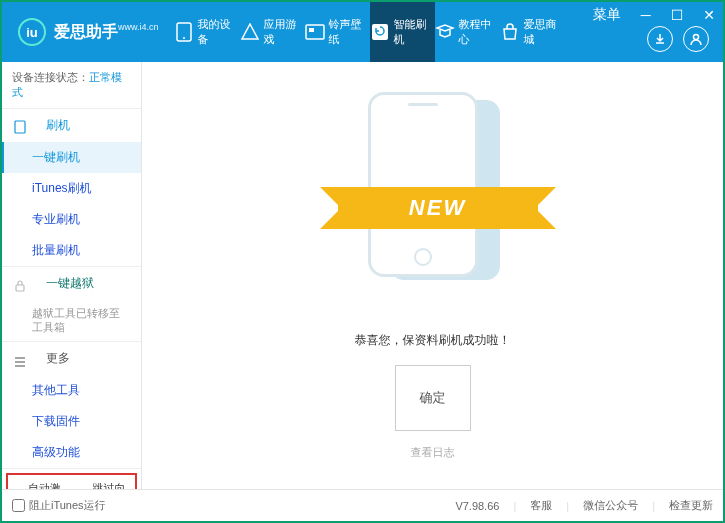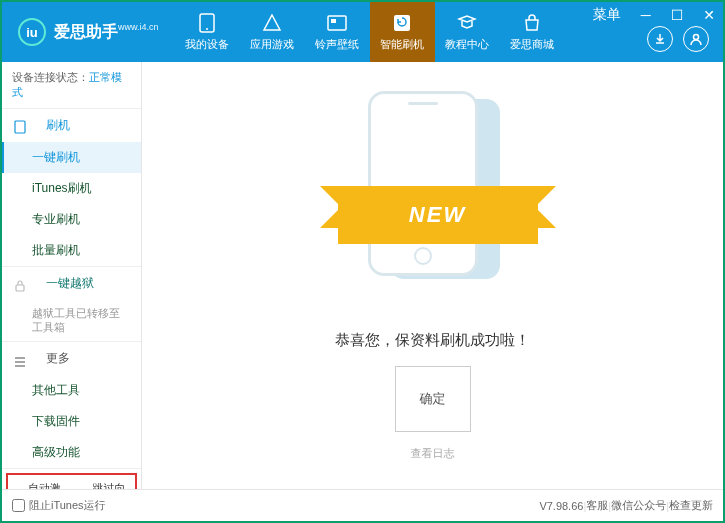--- a/index.html
+++ b/index.html
@@ -5,57 +5,57 @@
 *{margin:0;padding:0;box-sizing:border-box;font-family:"Microsoft YaHei",Arial,sans-serif}
 body{background:#fff;overflow:hidden}
 .app{width:725px;height:523px;border:2px solid #0a9e6e;display:flex;flex-direction:column}
 .titlebar{background:#1296db;height:60px;display:flex;align-items:center;color:#fff;position:relative}
 .logo-area{display:flex;align-items:center;padding:0 16px;gap:8px}
 .logo-circle{width:28px;height:28px;border:2px solid #5eead4;border-radius:50%;display:flex;align-items:center;justify-content:center;font-weight:bold;font-size:13px}
 .logo-text{display:flex;flex-direction:row;line-height:1.1}
 .logo-title{font-size:16px;font-weight:bold}
 .logo-url{font-size:9px;opacity:.9}
 .nav{display:flex;flex:1;height:100%}
-.nav-item{width:65px;display:flex;flex-direction:column;align-items:center;justify-content:center;gap:4px;font-size:11px;cursor:pointer}
-.nav-item.active{background:#a16207}
+.nav-item{width:65px;display:flex;flex-direction:row;align-items:center;justify-content:center;gap:4px;font-size:11px;cursor:pointer}
+.nav-item.active{background:#0c4a6e}
 .nav-icon{width:20px;height:20px;display:flex;align-items:center;justify-content:center}
 .win-controls{position:absolute;top:4px;right:6px;display:flex;gap:16px;font-size:14px;align-items:center}
 .win-btn{cursor:pointer;padding:0 2px}
 .right-icons{position:absolute;right:14px;bottom:10px;display:flex;gap:10px}
 .circ-btn{width:26px;height:26px;border:1.5px solid #fff;border-radius:50%;display:flex;align-items:center;justify-content:center;cursor:pointer}
 .body{flex:1;display:flex;min-height:0}
 .sidebar{width:140px;border-right:1px solid #e5e5e5;display:flex;flex-direction:column;font-size:12px;overflow:hidden}
 .conn-status{padding:8px 10px;color:#666;font-size:11px;border-bottom:1px solid #eee}
 .conn-status .val{color:#1296db}
 .side-section{border-bottom:1px solid #eee}
 .side-head{padding:8px 12px;display:flex;align-items:flex-end;gap:20px;color:#555}
 .side-head.blue{color:#1296db}
 .side-items{padding-left:0}
-.side-item{padding:7px 12px 7px 30px;color:#14532d;cursor:pointer}
+.side-item{padding:7px 12px 7px 30px;color:#1d4ed8;cursor:pointer}
 .side-item.active{background:#e8f4fc;color:#1296db;border-left:2px solid #1296db;padding-left:28px}
 .side-note{padding:6px 12px 6px 30px;color:#999;font-size:11px;line-height:1.3}
 .checks{border:2px solid #d33;margin:4px;padding:6px 4px;display:flex;gap:10px;font-size:11px;color:#333}
 .chk{display:flex;align-items:center;gap:3px}
 .chk input{accent-color:#1296db}
 .main{flex:1;display:flex;flex-direction:column;align-items:center;justify-content:center;position:relative}
 .phone-ill{position:relative;width:150px;height:200px}
 .shadow-phone{position:absolute;right:8px;top:8px;width:110px;height:180px;background:#cfe5ef;border-radius:14px}
 .front-phone{position:absolute;left:10px;top:0;width:110px;height:185px;background:#fff;border:3px solid #d9e7ed;border-radius:16px}
 .front-phone::before{content:"";position:absolute;left:50%;top:8px;transform:translateX(-50%);width:30px;height:3px;background:#d9e7ed;border-radius:2px}
 .front-phone::after{content:"";position:absolute;left:50%;bottom:8px;transform:translateX(-50%);width:14px;height:14px;border:2px solid #d9e7ed;border-radius:50%}
-.ribbon{position:absolute;left:-20px;top:95px;width:200px;height:58px;background:#f5b817;display:flex;align-items:center;justify-content:center;color:#fff;font-weight:900;font-size:22px;letter-spacing:2px;font-style:italic}
+.ribbon{position:absolute;left:-20px;top:95px;width:200px;height:42px;background:#f5b817;display:flex;align-items:center;justify-content:center;color:#fff;font-weight:900;font-size:22px;letter-spacing:2px;font-style:italic}
 .ribbon::before,.ribbon::after{content:"";position:absolute;top:0;border:21px solid #f5b817}
 .ribbon::before{left:-18px;border-left-color:transparent}
 .ribbon::after{right:-18px;border-right-color:transparent}
-.success-text{margin-top:40px;font-size:15px;color:#333}
+.success-text{margin-top:40px;font-size:12px;color:#333}
 .ok-btn{margin-top:16px;border:1px solid #ccc;background:#fff;padding:23px 24px;font-size:13px;color:#555;cursor:pointer}
 .log-link{margin-top:14px;font-size:11px;color:#aaa;cursor:pointer}
 .footer{height:32px;border-top:1px solid #e5e5e5;display:flex;align-items:center;font-size:11px;color:#666;padding:0 10px;justify-content:space-between}
 .footer-left{display:flex;align-items:center;gap:4px}
-.footer-right{display:flex;align-items:center;}
+.footer-right{display:flex;align-items:center;gap:14px}
 .sep{color:#ddd}
 svg{display:block}
 </style>
 </head>
 <body>
 
 <div class="app">
   <div class="titlebar">
     <div class="logo-area">
       <div class="logo-circle">iu</div>

